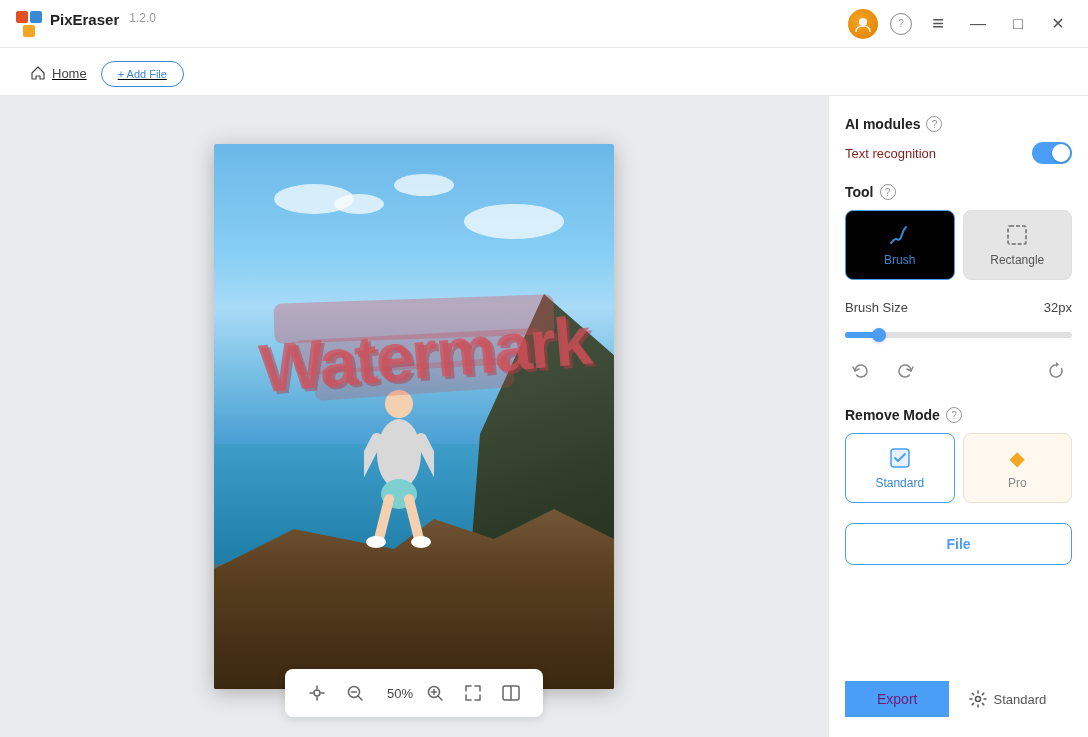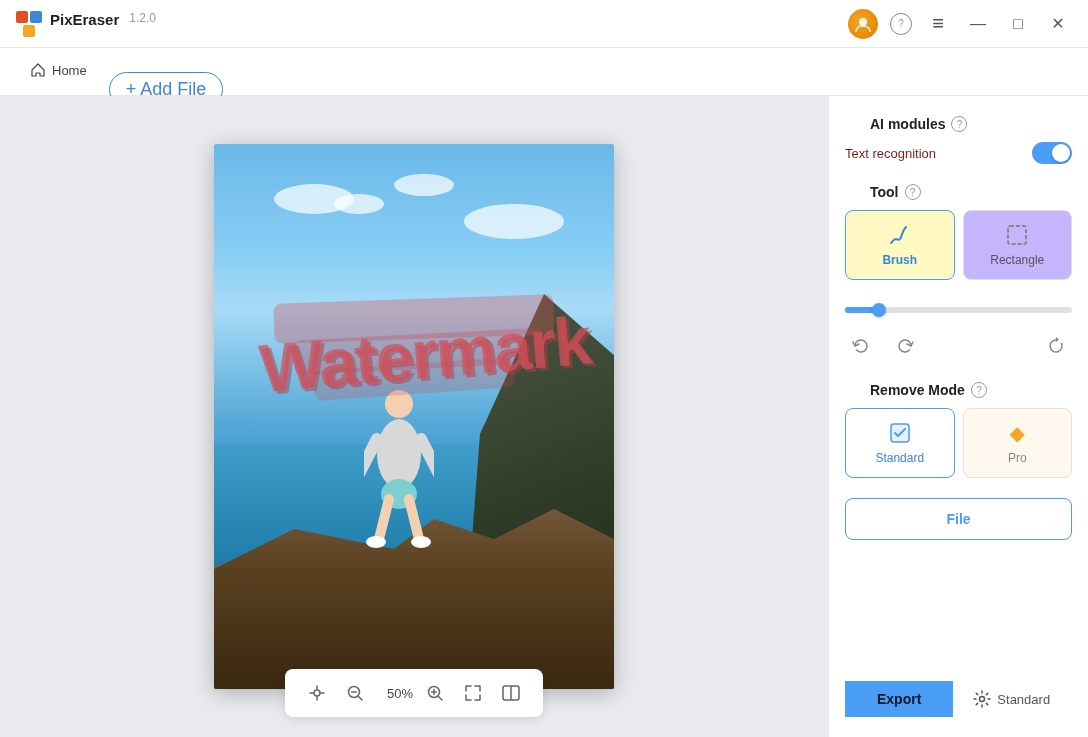--- a/index.html
+++ b/index.html
@@ -10,31 +10,31 @@
       display: flex; align-items: center; justify-content: space-between;
       padding: 0 16px; height: 48px; background: #fff; border-bottom: 1px solid #e8e8e8;
     }
     .titlebar-left { display: flex; align-items: flex-start; gap: 8px; }
     .titlebar-right { display: flex; align-items: center; gap: 12px; }
     .titlebar-icon { width: 28px; height: 28px; display: flex; align-items: center; justify-content: center; cursor: pointer; color: #555; font-size: 16px; }
     .avatar-icon { width: 30px; height: 30px; border-radius: 50%; background: radial-gradient(circle at 40% 40%, #f5a623, #e07b00); display: flex; align-items: center; justify-content: center; }
 
     
     .toolbar {
-      display: flex; align-items: flex-start; gap: 8px;
-      padding: 8px 16px; background: #fff; border-bottom: 1px solid #e8e8e8; height: 48px;
+      display: flex; align-items: flex-end; 
+      padding: 8px 16px; background: #fff; border-bottom: 1px solid #e8e8e8; height: 48px; text-decoration: underline;
     }
     .btn-home {
       display: flex; align-items: center; gap: 6px; padding: 6px 14px;
       border: none; background: transparent; cursor: pointer; font-size: 13px; color: #444;
       border-radius: 6px;
     }
     .btn-add-file {
       display: flex; align-items: center; gap: 6px; padding: 6px 16px;
-      border: 1.5px solid #3a87d4; background: transparent; cursor: pointer; font-size: 18px; color: #3a87d4;
+      border: 1.5px solid #3a87d4; background: transparent; cursor: pointer; font-size: 11px; color: #3a87d4;
       border-radius: 20px; font-weight: 500; margin-top: 16px;
     }
 
     
     .main { display: flex; flex: 1; overflow: hidden; }
 
     
     .canvas-area {
       flex: 1; display: flex; flex-direction: column; align-items: center; justify-content: center;
       background: #e8eaed; position: relative;
@@ -70,21 +70,21 @@
     }
     .zoom-pct { font-size: 13px; color: #444; min-width: 36px; text-align: right; }
 
     
     .right-panel {
       width: 260px; background: #fff; border-left: 1px solid #e8e8e8;
       padding: 20px 16px; display: flex; flex-direction: column; gap: 20px; overflow-y: auto;
     }
     .panel-section { display: flex; flex-direction: column; gap: 10px; }
     .section-header { display: flex; align-items: center; gap: 6px; }
-    .section-title { font-size: 14px; font-weight: 600; color: #222; margin-left: 25px; }
+    .section-title { font-size: 14px; font-weight: 600; color: #222; }
     .help-icon {
       width: 16px; height: 16px; border-radius: 50%; border: 1.5px solid #999;
       display: flex; align-items: center; justify-content: center; font-size: 10px; color: #999; cursor: pointer;
     }
     .toggle-row { display: flex; align-items: center; justify-content: space-between; }
     .toggle-label { font-size: 13px; color: #7f1d1d; }
     .toggle {
       width: 40px; height: 22px; background: #4a9ef5; border-radius: 11px;
       position: relative; cursor: pointer;
     }
@@ -92,22 +92,22 @@
       position: absolute; width: 18px; height: 18px; background: #fff; border-radius: 50%;
       top: 2px; right: 2px; box-shadow: 0 1px 3px rgba(0,0,0,0.2);
     }
 
     .tool-options { display: grid; grid-template-columns: 1fr 1fr; gap: 8px; }
     .tool-btn {
       display: flex; flex-direction: column; align-items: center; justify-content: center;
       padding: 12px 8px; border-radius: 8px; border: 1.5px solid transparent;
       cursor: pointer; gap: 6px; font-size: 12px; color: #555;
     }
-    .tool-btn.active { background: #fef9c3; border-color: #4a9ef5; color: #3a87d4; font-weight: 700; }
-    .tool-btn.inactive { background: #c4b5fd; border-color: #e0e0e0; }
+    .tool-btn.active { background: #000000; border-color: #4a9ef5; color: #3a87d4; font-weight: 400; }
+    .tool-btn.inactive { background: #e5e5e5; border-color: #e0e0e0; }
 
     .brush-size-row { display: flex; align-items: center; justify-content: space-between; }
     .brush-size-label { font-size: 13px; color: #444; }
     .brush-size-val { font-size: 13px; color: #444; }
     .slider-container { position: relative; height: 6px; background: #e0e0e0; border-radius: 3px; margin: 4px 0; }
     .slider-fill { position: absolute; left: 0; top: 0; height: 6px; background: #4a9ef5; border-radius: 3px; }
     .slider-thumb {
       position: absolute; width: 14px; height: 14px; background: #4a9ef5; border-radius: 50%;
       top: -4px; transform: translateX(-50%); box-shadow: 0 1px 3px rgba(0,0,0,0.2);
     }
@@ -127,21 +127,21 @@
     }
     .mode-btn.active { background: #fff; border-color: #4a9ef5; color: #3a87d4; font-weight: 500; justify-content: flex-end; }
     .mode-btn.pro { background: #fff8ee; border-color: #e8e0d0; color: #888; }
     .pro-diamond { color: #f5a623; font-size: 20px; }
 
     .erase-btn {
       width: 100%; padding: 12px; border: 1.5px solid #4a9ef5; background: #fff;
       color: #4a9ef5; font-size: 14px; font-weight: 600; border-radius: 8px; cursor: pointer;
     }
     .export-btn {
-      padding: 10px 32px; background: #4a9ef5; color: #0f172a; font-size: 14px; font-weight: 700;
+      padding: 10px 32px; background: #4a9ef5; color: #701a75; font-size: 14px; font-weight: 400;
       border: none; border-radius: 0; cursor: pointer;
     }
     .setting-btn {
       display: flex; align-items: center; gap: 6px; background: transparent; border: none;
       cursor: pointer; color: #555; font-size: 13px; padding: 8px 12px; border-radius: 6px;
     }
 
     
     .scene {
       width: 100%; height: 100%;
@@ -343,20 +343,24 @@
         <div class="tool-btn inactive">
           <svg width="24" height="24" viewBox="0 0 24 24">
             <rect x="3" y="3" width="18" height="18" rx="2" stroke="#888" stroke-width="2" fill="none" stroke-dasharray="4,2"></rect>
           </svg>
           <span>Rectangle</span>
         </div>
       </div>
     </div>
 
     <div class="panel-section">
+      <div class="brush-size-row">
+        <span class="brush-size-label">Brush Size</span>
+        <span class="brush-size-val">32px</span>
+      </div>
       <div style="position:relative;height:20px;display:flex;align-items:center;">
         <div class="slider-container" style="width:100%;flex:1;">
           <div class="slider-fill" style="width:15%;"></div>
           <div class="slider-thumb" style="left:15%;"></div>
         </div>
       </div>
 
       <div class="action-icons">
         <button class="action-btn" title="Undo">
           <svg width="20" height="20" viewBox="0 0 20 20">

